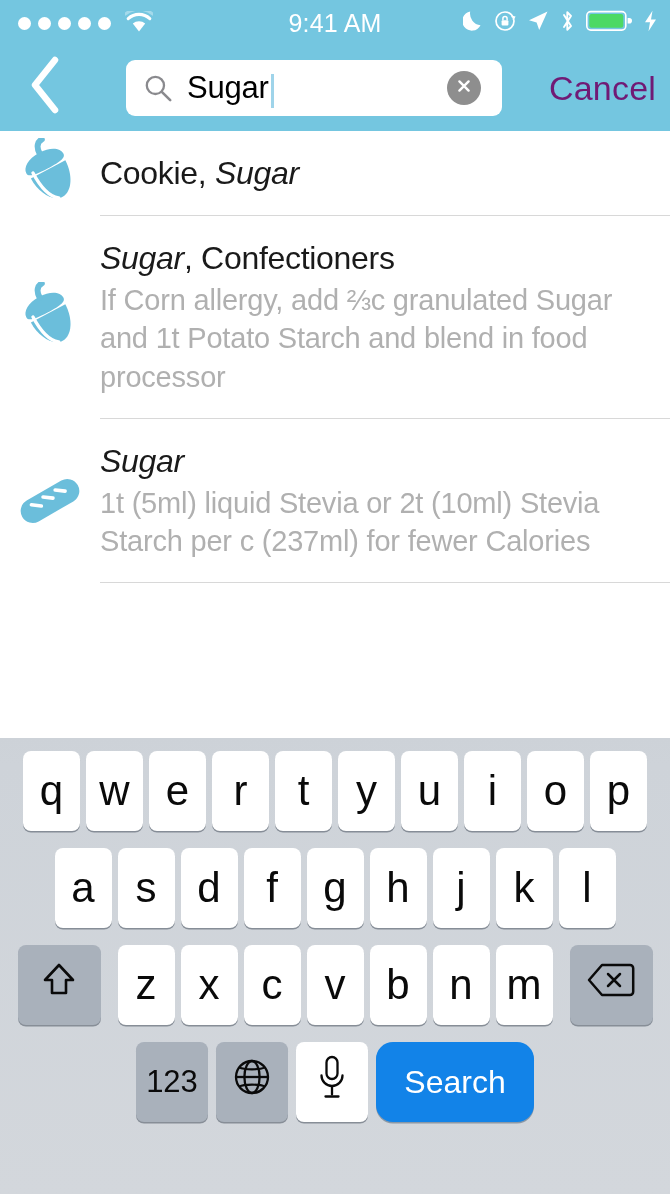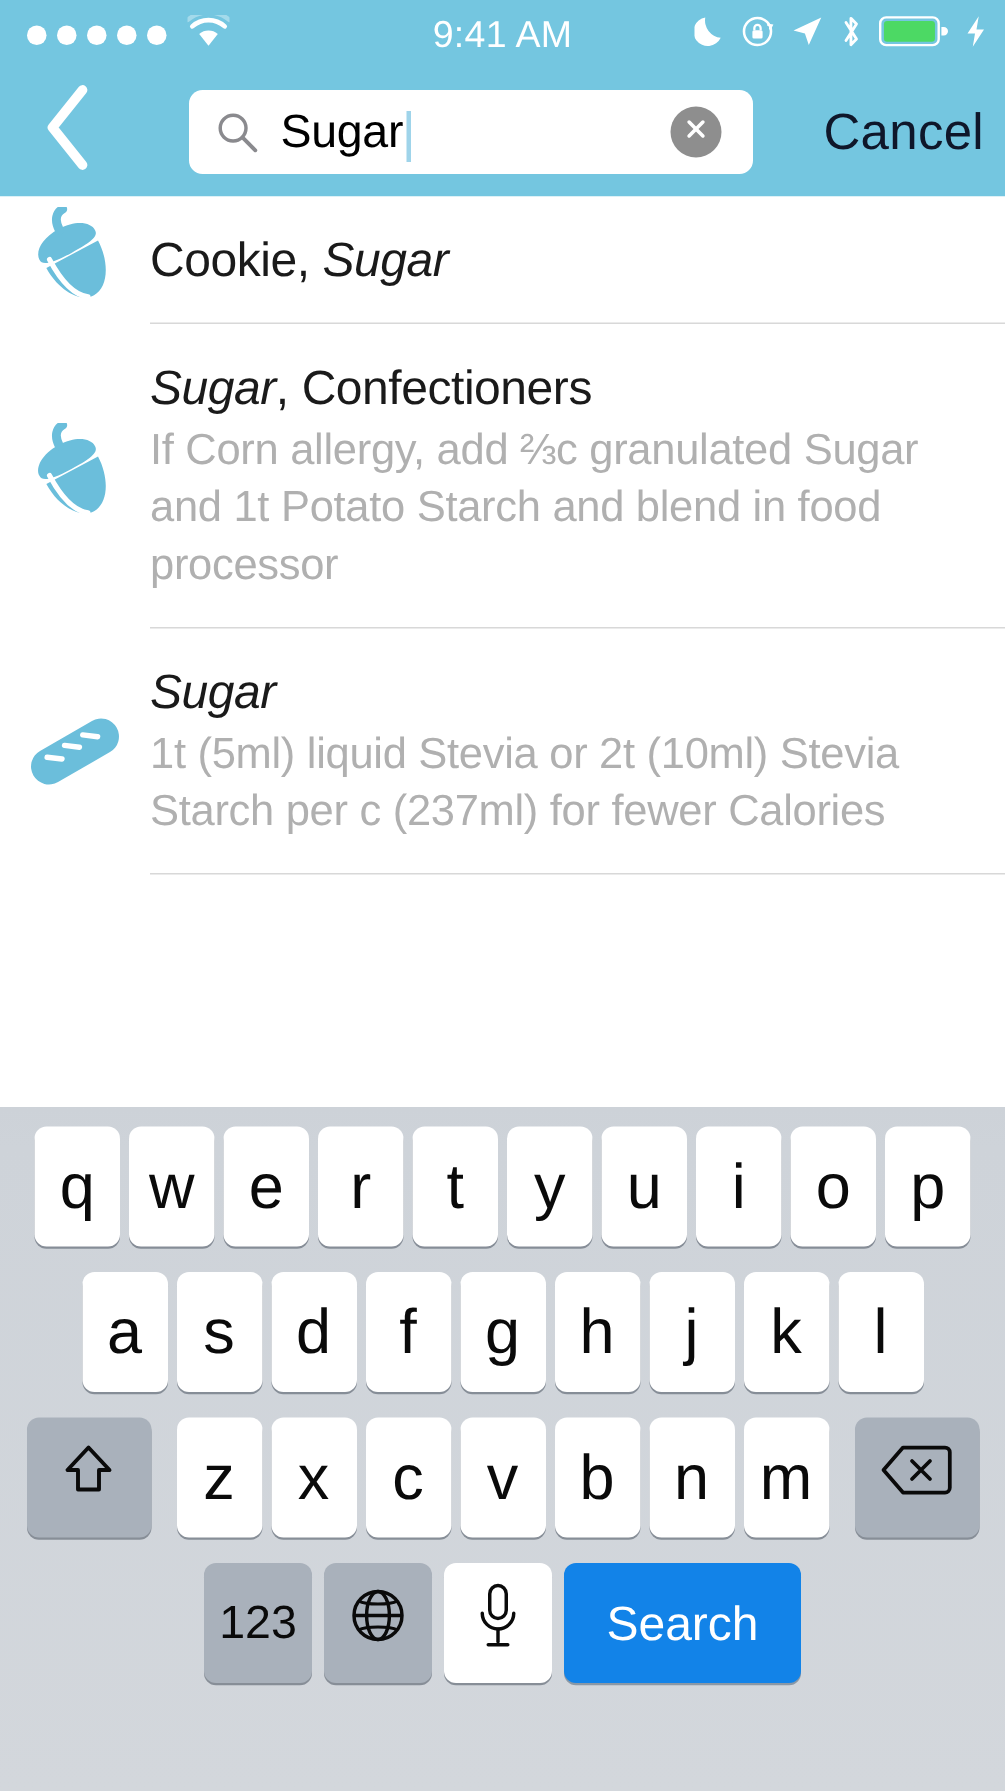--- a/index.html
+++ b/index.html
@@ -71,21 +71,21 @@
     position:absolute; right:21px; top:50%;
     transform:translateY(-50%);
     width:34px; height:34px; border-radius:50%;
     background:#8e8e8e;
     display:flex; align-items:center; justify-content:center;
     cursor:pointer;
   }
   #cancel-button {
     position:absolute; right:14px; top:0; height:85px;
     display:flex; align-items:center;
-    font-size:34px; color:#0f172a; font-weight:400;
+    font-size:34px; color:#701a75; font-weight:400;
     cursor:pointer; letter-spacing:0.2px;
   }
 
   
   #results {
     position:absolute; top:131px; left:0;
     width:670px; height:607px;
     background:#ffffff;
     overflow:hidden;
   }
@@ -176,20 +176,21 @@
     margin:0 4px; max-width:270px;
     color:#0a0a0a;
   }
   #search-key {
     width:158px; height:80px;
     background:#1283e8;
     color:#ffffff;
     font-size:32px;
     margin:0 6px 0 4px;
     box-shadow:0 1.5px 0 rgba(90,110,130,0.6);
+    border-radius:17px;
   }
 </style>
 </head>
 <body>
 
 <div id="screen">
 
   <div id="status-bar">
     <div class="sb-left">
       <span class="sb-dot"></span>

